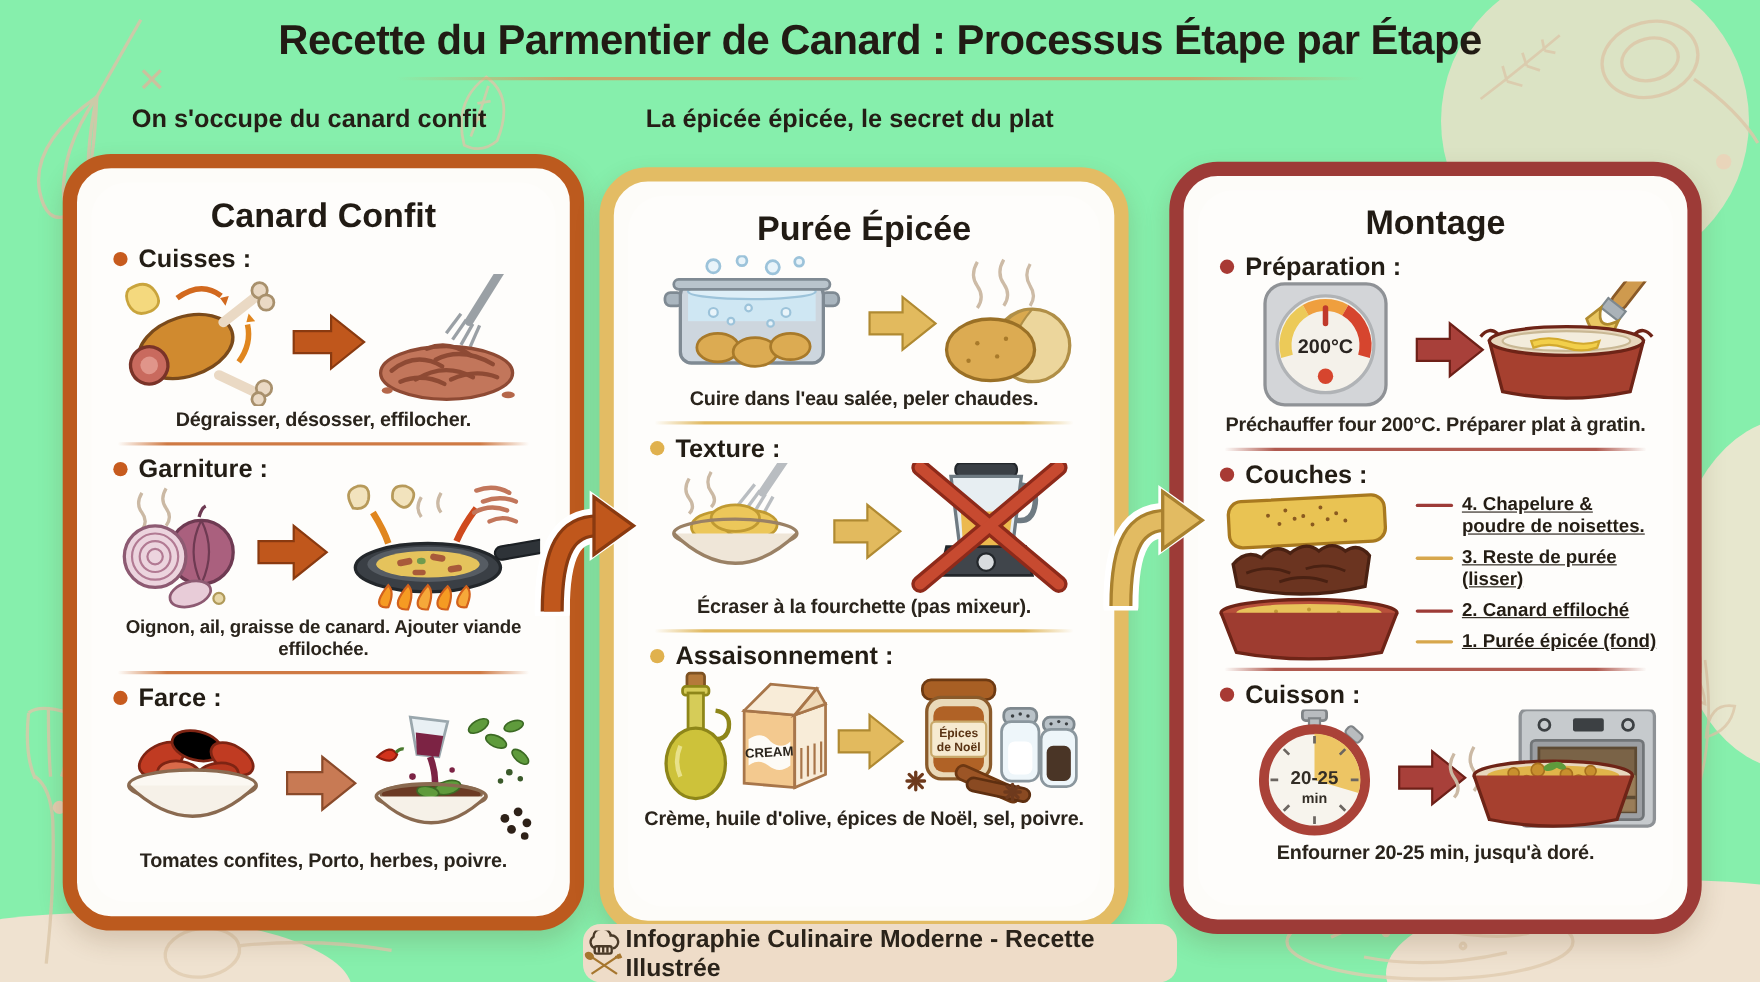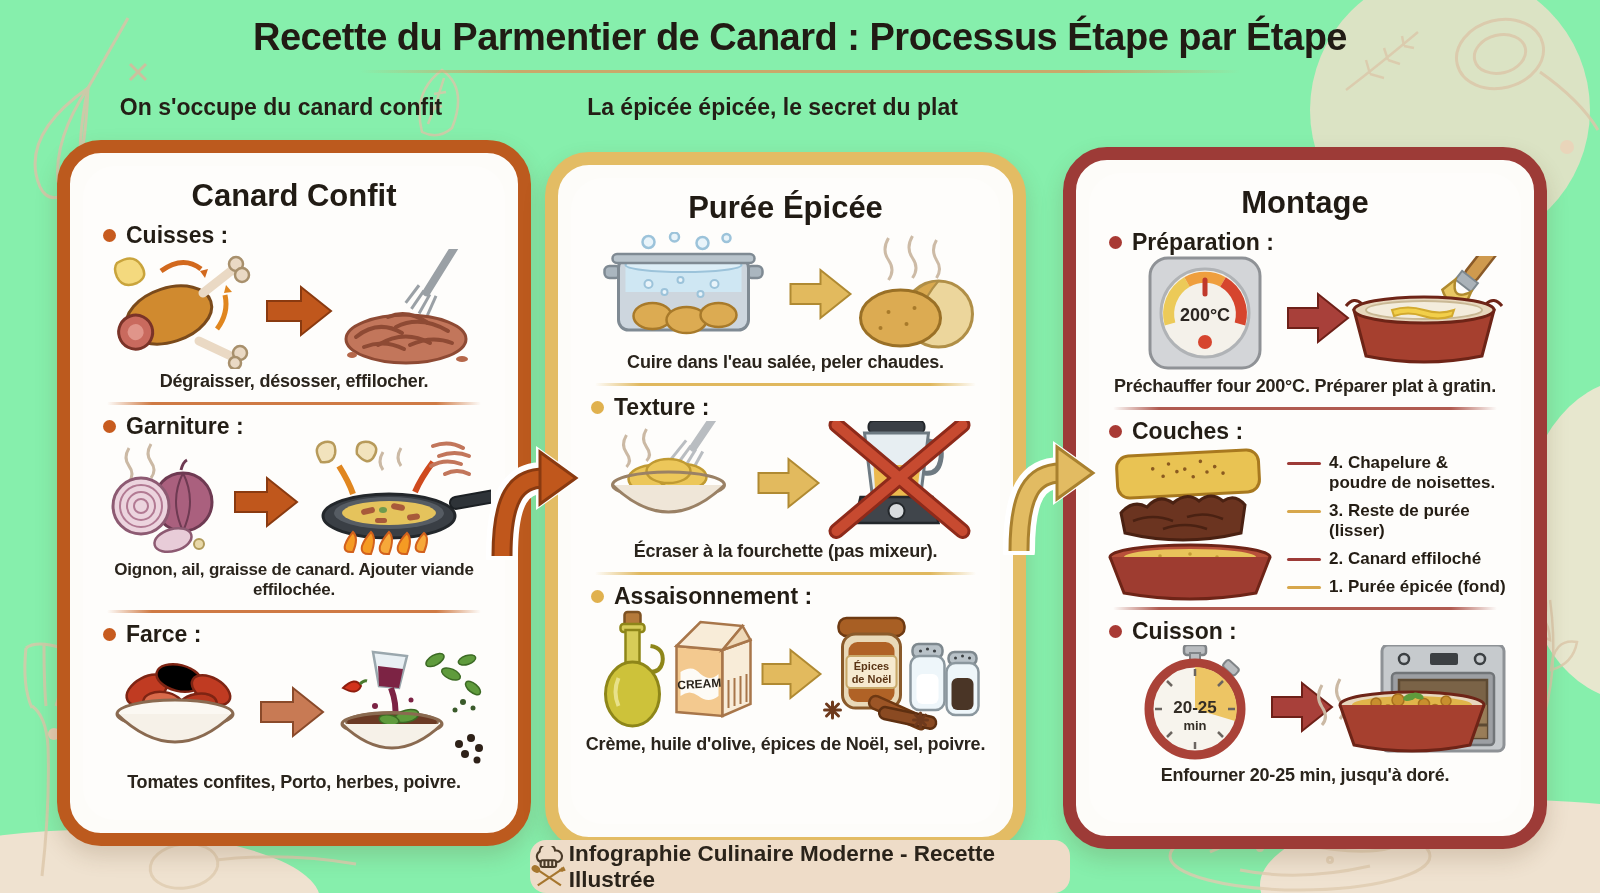--- a/index.html
+++ b/index.html
@@ -28,21 +28,21 @@
   .dot{width:13px;height:13px;border-radius:50%;flex:0 0 auto;}
   .c1 .dot{background:#c75b1e;} .c2 .dot{background:#e0b14e;} .c3 .dot{background:#a83a34;}
   .art{width:100%;}
   .caption{text-align:center;font-size:18px;font-weight:700;color:#2a241c;
            letter-spacing:-.2px;margin:2px 0 4px;}
   .divider{height:3px;border:none;margin:6px 10px;border-radius:2px;}
   .c1 .divider{background:linear-gradient(90deg,rgba(188,90,30,0),#cf7a44 12%,#cf7a44 88%,rgba(188,90,30,0));}
   .c2 .divider{background:linear-gradient(90deg,rgba(227,188,100,0),#e0b85e 12%,#e0b85e 88%,rgba(227,188,100,0));}
   .c3 .divider{background:linear-gradient(90deg,rgba(157,59,55,0),#b05a50 12%,#b05a50 88%,rgba(157,59,55,0));}
   
-  .couches-wrap{display:flex;align-items:flex-end;gap:6px;}
+  .couches-wrap{display:flex;align-items:flex-start;gap:6px;text-decoration:underline;}
   .layers{display:flex;flex-direction:column;justify-content:space-between;flex:1;height:152px;padding:4px 0;box-sizing:border-box;}
   .layer-row{display:flex;align-items:flex-start;gap:8px;}
   .layer-dash{width:34px;height:3px;border-radius:2px;margin-top:9px;flex:0 0 auto;}
   .layer-text{font-size:17px;font-weight:800;line-height:1.15;color:#241d14;}
   
   .flow-arrow{position:absolute;}
   
   .footer-bar{position:absolute;top:840px;left:50%;transform:translateX(-50%);
         width:540px;height:53px;background:#eedcc8;border-radius:16px;
         display:flex;align-items:center;justify-content:center;}

